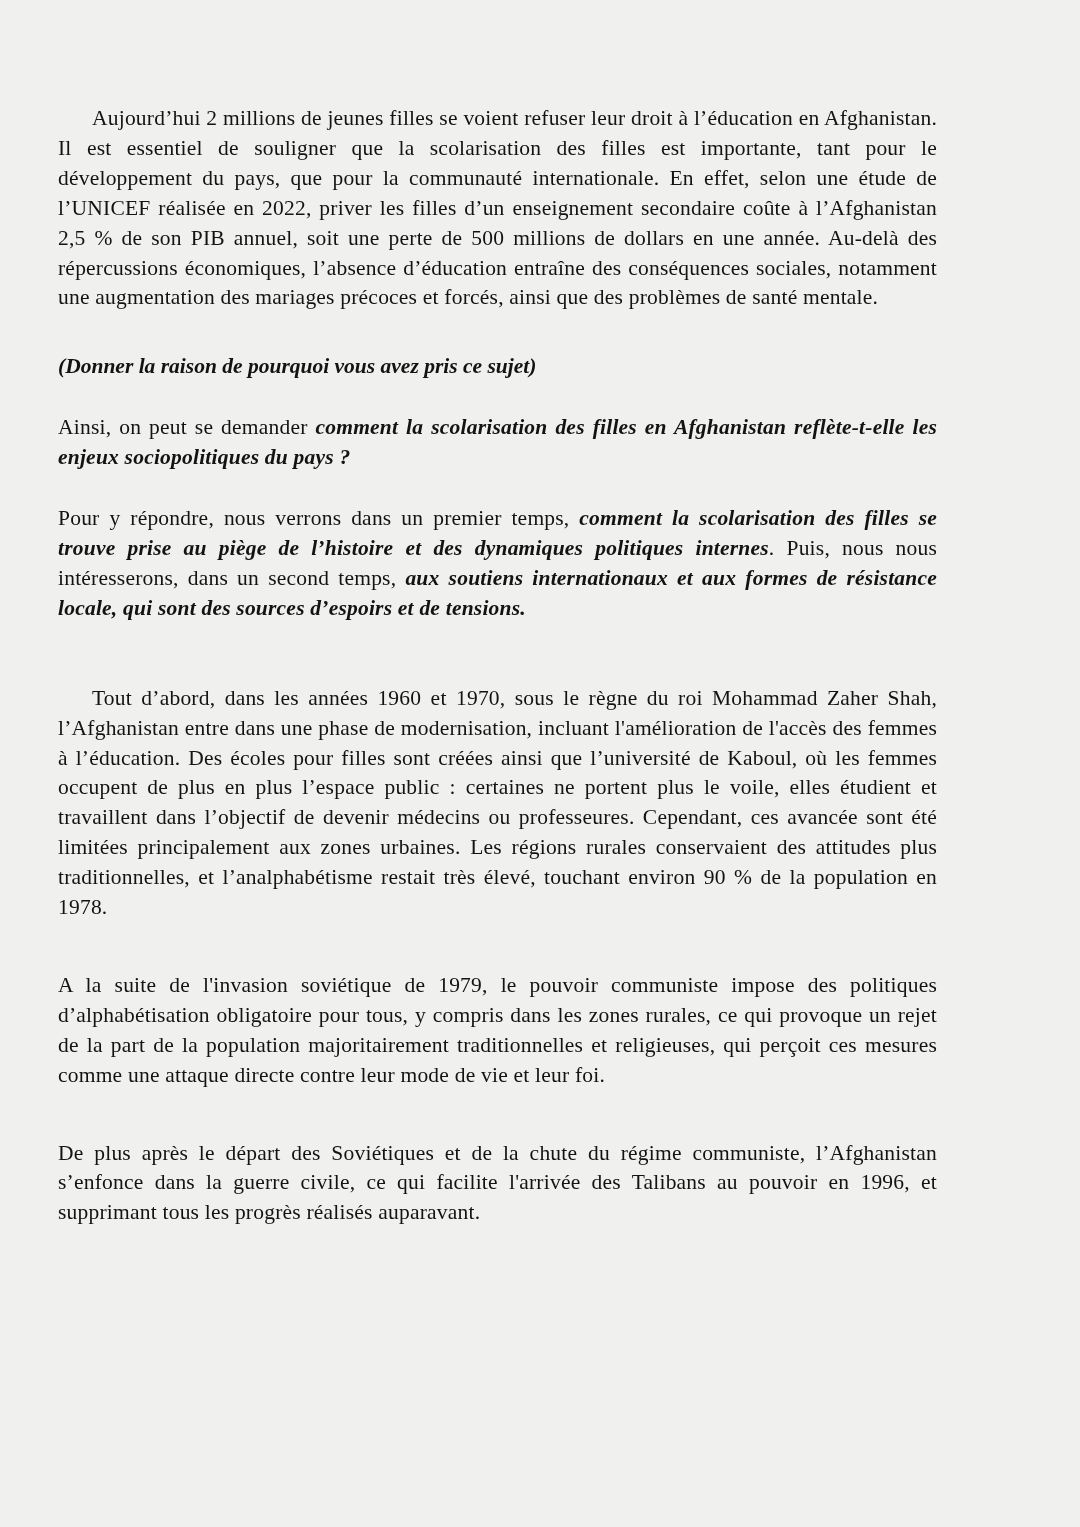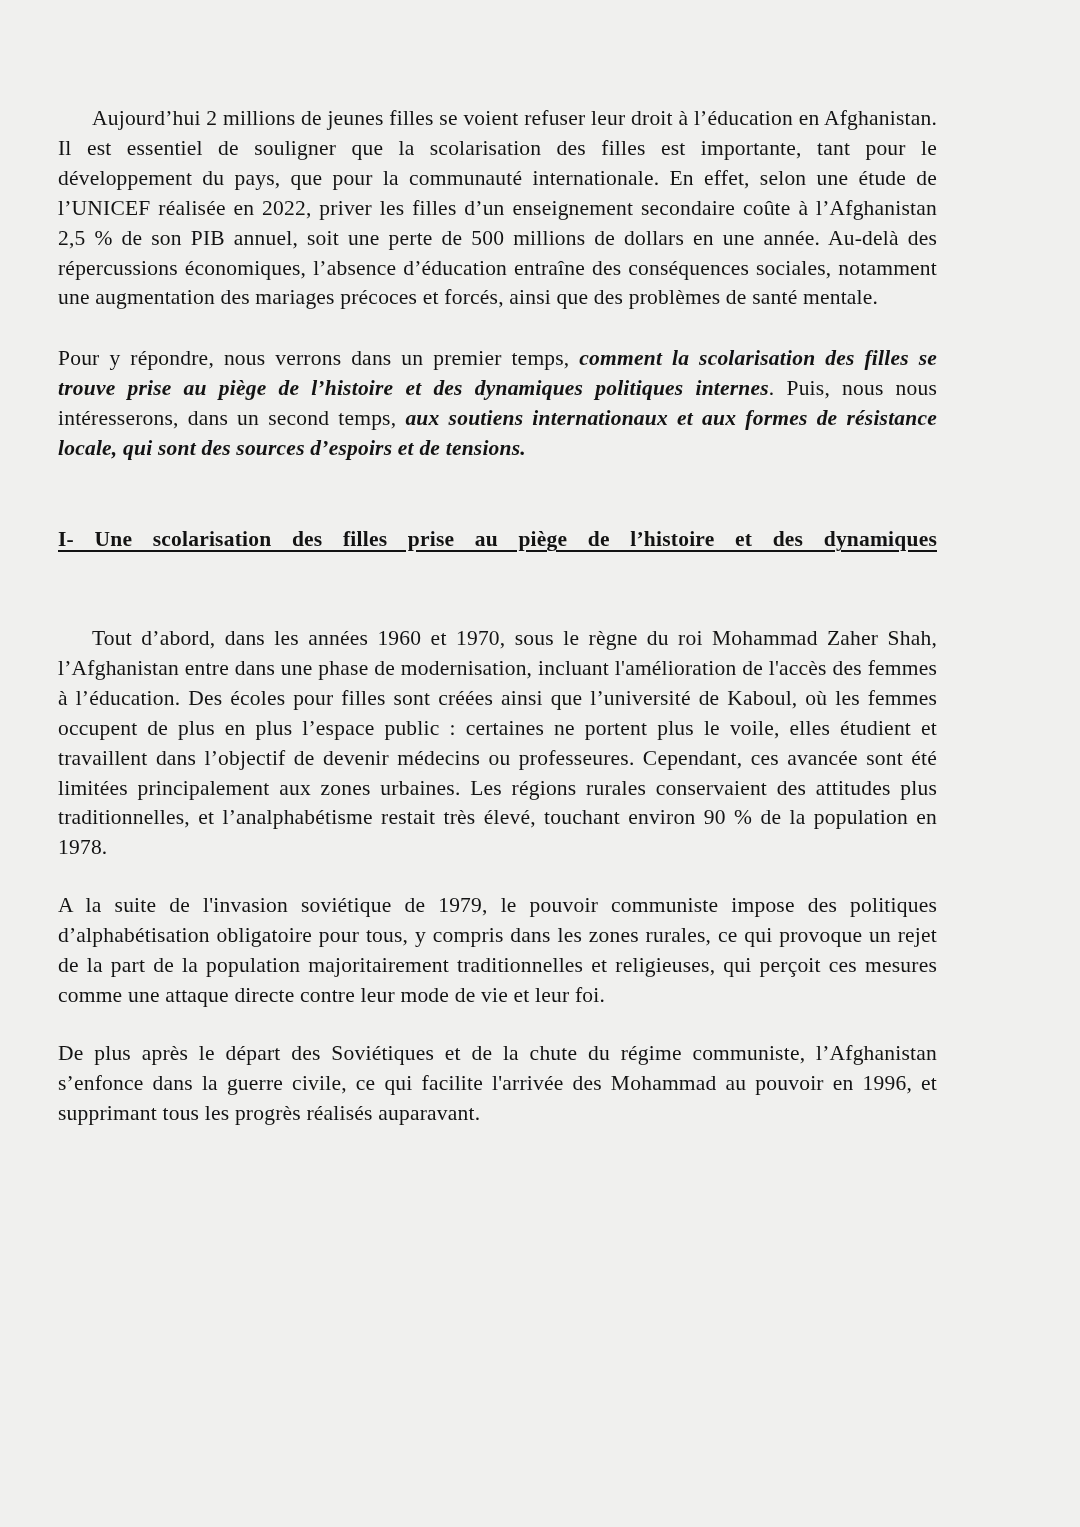--- a/index.html
+++ b/index.html
@@ -37,21 +37,21 @@
     line-height: 29.9px;
     text-align: justify;
     text-justify: inter-word;
     hyphens: none;
     letter-spacing: 0.01em;
   }
 
   .para.indent-first {
     text-indent: 34px;
   }
-  .gap-md  { margin-top: 28px; }
+  .gap-md  { margin-top: 48px; }
   .gap-lg  { margin-top: 31px; }
   .gap-xl  { margin-top: 60px; }
   .gap-xxl { margin-top: 39px; }
 
   .bi {
     font-weight: bold;
     font-style: italic;
   }
 
   .note {
@@ -90,30 +90,33 @@
   }
 </style>
 </head>
 <body>
 
 <div class="page">
   <div class="doc-body">
 
     <p class="para indent-first">Aujourd’hui 2 millions de jeunes filles se voient refuser leur droit à l’éducation en Afghanistan.  Il est essentiel de souligner que la scolarisation des filles est importante, tant pour le développement du pays, que pour la communauté internationale. En effet, selon une étude de l’UNICEF réalisée en 2022, priver les filles d’un enseignement secondaire coûte à l’Afghanistan 2,5 % de son PIB annuel, soit une perte de 500 millions de dollars en une année. Au-delà des répercussions économiques, l’absence d’éducation entraîne des conséquences sociales, notamment une augmentation des mariages précoces et forcés, ainsi que des problèmes de santé mentale.</p>
 
+    <p class="note gap-xxl">(Donner la raison de pourquoi vous avez pris ce sujet)</p>
 
+    <p class="para gap-lg">
+      <span>Ainsi, on peut se demander </span><span class="bi">comment la scolarisation des filles en Afghanistan reflète-t-elle les enjeux sociopolitiques du pays ?</span>
+    </p>
 
     <p class="para gap-lg">
       <span>Pour y répondre, nous verrons dans un premier temps, </span><span class="bi">comment la scolarisation des filles se trouve prise au piège de l’histoire et des dynamiques politiques internes</span><span>. Puis, nous nous intéresserons, dans un second temps, </span><span class="bi">aux soutiens internationaux et aux formes de résistance locale, qui sont des sources d’espoirs et de tensions.</span>
     </p>
 
     <h2 class="section-heading gap-xl">
-      <span class="line1">I- Une scolarisation des filles prise au piège de l’histoire et des dynamiques</span>
     </h2>
 
     <p class="para indent-first gap-xxl">Tout d’abord, dans les années 1960 et 1970, sous le règne du roi Mohammad Zaher Shah, l’Afghanistan entre dans une phase de modernisation, incluant l'amélioration de l'accès des femmes à l’éducation. Des écoles pour filles sont créées ainsi que l’université de Kaboul, où les femmes occupent de plus en plus l’espace public : certaines ne portent plus le voile, elles étudient et travaillent dans l’objectif de devenir médecins ou professeures. Cependant, ces avancée sont été limitées principalement aux zones urbaines. Les régions rurales conservaient des attitudes plus traditionnelles, et l’analphabétisme restait très élevé, touchant environ 90 % de la population en 1978.</p>
 
     <p class="para gap-md">A la suite de l'invasion soviétique de 1979, le pouvoir communiste impose des politiques d’alphabétisation obligatoire pour tous, y compris dans les zones rurales, ce qui provoque un rejet de la part de la population majoritairement traditionnelles et religieuses, qui perçoit ces mesures comme une attaque directe contre leur mode de vie et leur foi.</p>
 
-    <p class="para gap-md">De plus après le départ des Soviétiques et de la chute du régime communiste, l’Afghanistan s’enfonce dans la guerre civile, ce qui facilite l'arrivée des Mohammad au pouvoir en 1996, et supprimant tous les progrès réalisés auparavant.</p>
+    <p class="para gap-md">De plus après le départ des Soviétiques et de la chute du régime communiste, l’Afghanistan s’enfonce dans la guerre civile, ce qui facilite l'arrivée des Talibans au pouvoir en 1996, et supprimant tous les progrès réalisés auparavant.</p>
 
   </div>
 </div>
 
 </body></html>

